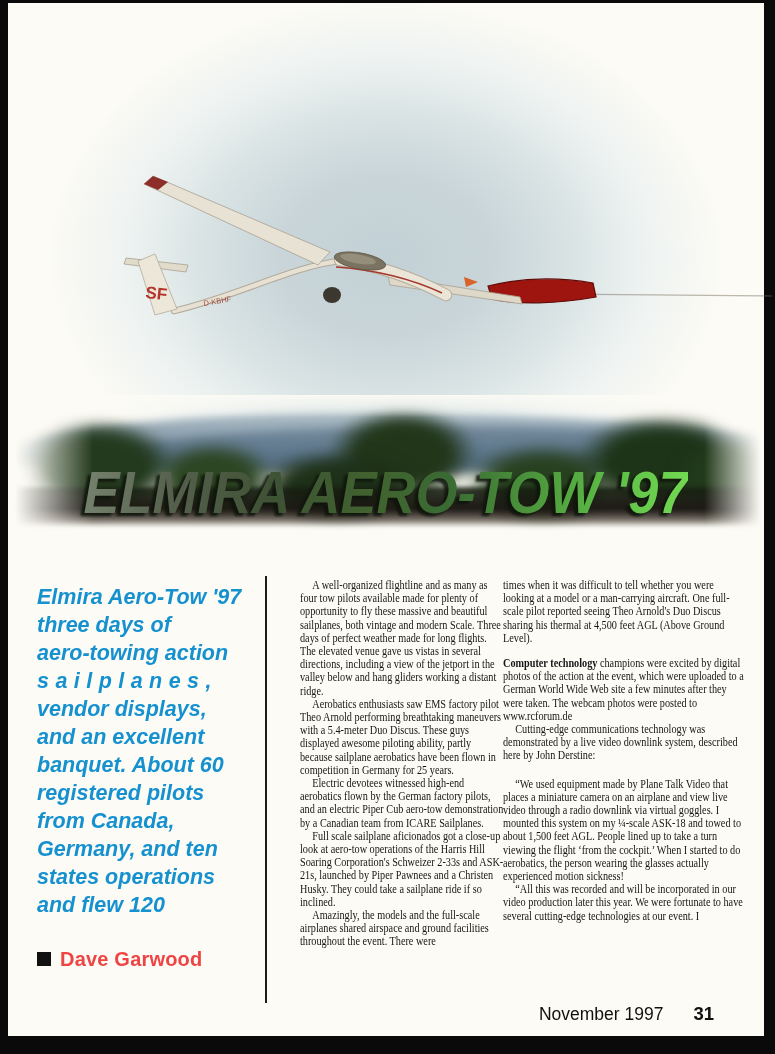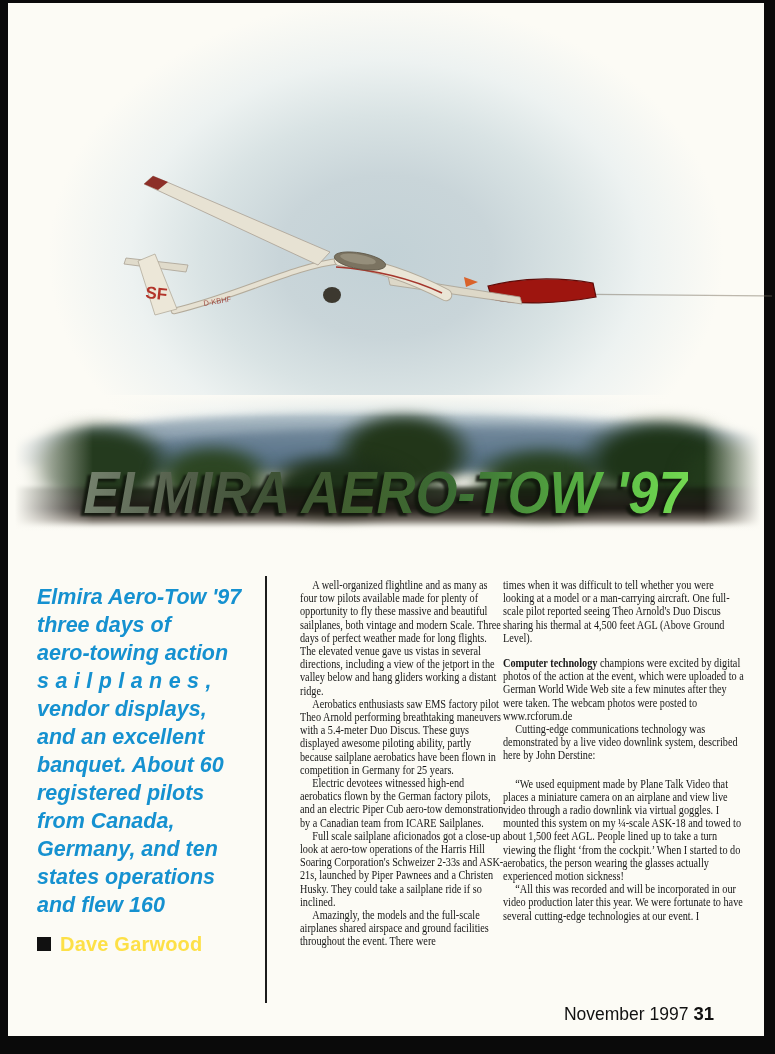--- a/index.html
+++ b/index.html
@@ -84,21 +84,21 @@
   
   .col-summary{
     position:absolute;left:37px;top:583px;width:226px;
     color:#1591d0;
     font-family:"Liberation Sans",sans-serif;
     font-style:italic;font-weight:bold;
     font-size:21.5px;line-height:28px;
   }
   .col-summary .wide{letter-spacing:.3em;}
   .byline{
-    margin-top:11px;color:#fde047;font-style:normal;
+    margin-top:26px;color:#ef4444;font-style:normal;
     font-weight:bold;font-size:20px;letter-spacing:.2px;
   }
   .byline .bullet{
     display:inline-block;width:14px;height:14px;background:#111;
     margin-right:9px;
   }
   
   .vrule{position:absolute;left:265px;top:576px;width:2px;height:427px;background:#1c1c1c;}
   .serifcol{
     position:absolute;top:579px;
@@ -113,21 +113,21 @@
   .serifcol p{margin:0;}
   .serifcol p.indent{text-indent:14px;}
   .col-right p.gap-sm{margin-top:12px;}
   .col-right p.gap-md{margin-top:15px;}
   .bold-lead{font-weight:bold;}
   
   .footer{
     position:absolute;left:380px;top:1003px;width:334px;text-align:right;
     font-family:"Liberation Sans",sans-serif;font-size:17.5px;color:#111;
   }
-  .footer .pn{font-weight:bold;font-size:18.5px;margin-left:5px;text-align:center;}
+  .footer .pn{font-weight:bold;font-size:18.5px;margin-left:30px;text-align:center;}
 </style>
 </head>
 <body>
 
 <div class="page"></div>
 
 <div class="sky"></div>
 
 <svg class="glider" viewBox="0 0 690 170">
   <line x1="362" y1="145" x2="684" y2="148" stroke="rgba(125,115,100,0.5)" stroke-width="1.2"></line>
@@ -179,21 +179,21 @@
   <div>three days of</div>
   <div>aero-towing action</div>
   <div class="wide">sailplanes,</div>
   <div>vendor displays,</div>
   <div>and an excellent</div>
   <div>banquet. About 60</div>
   <div>registered pilots</div>
   <div>from Canada,</div>
   <div>Germany, and ten</div>
   <div>states operations</div>
-  <div>and flew 160</div>
+  <div>and flew 120</div>
   <div class="byline">
     <span class="bullet"></span><span>Dave Garwood</span>
   </div>
 </div>
 
 <div class="vrule"></div>
 
 <div class="serifcol col-mid">
   <div class="colscale">
     <p class="indent">A well-organized flightline and as many as four tow pilots available made for plenty of opportunity to fly these massive and beautiful sailplanes, both vintage and modern Scale. Three days of perfect weather made for long flights. The elevated venue gave us vistas in several directions, including a view of the jetport in the valley below and hang gliders working a distant ridge.</p>

